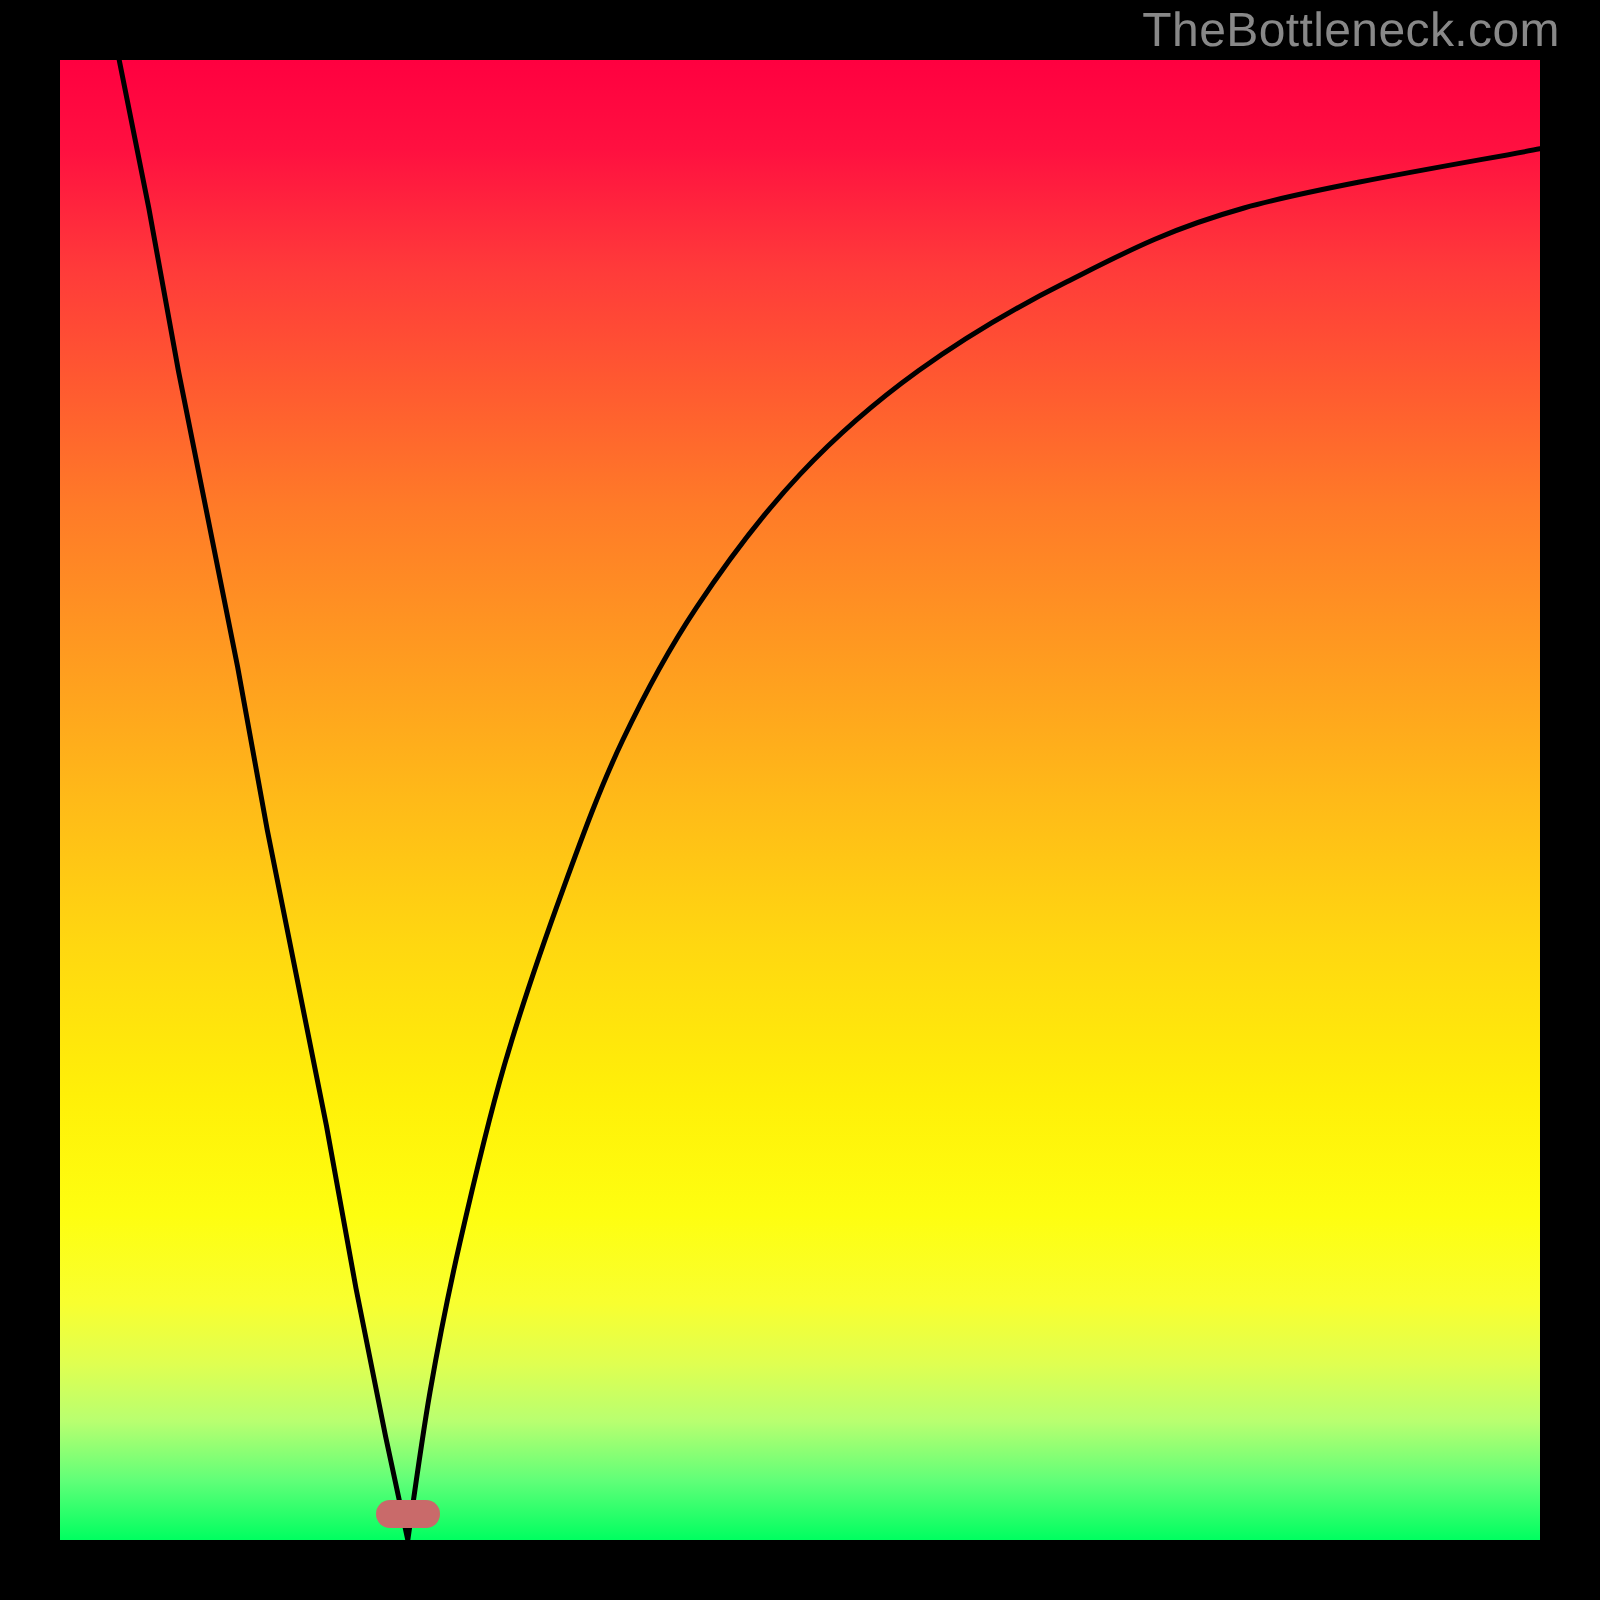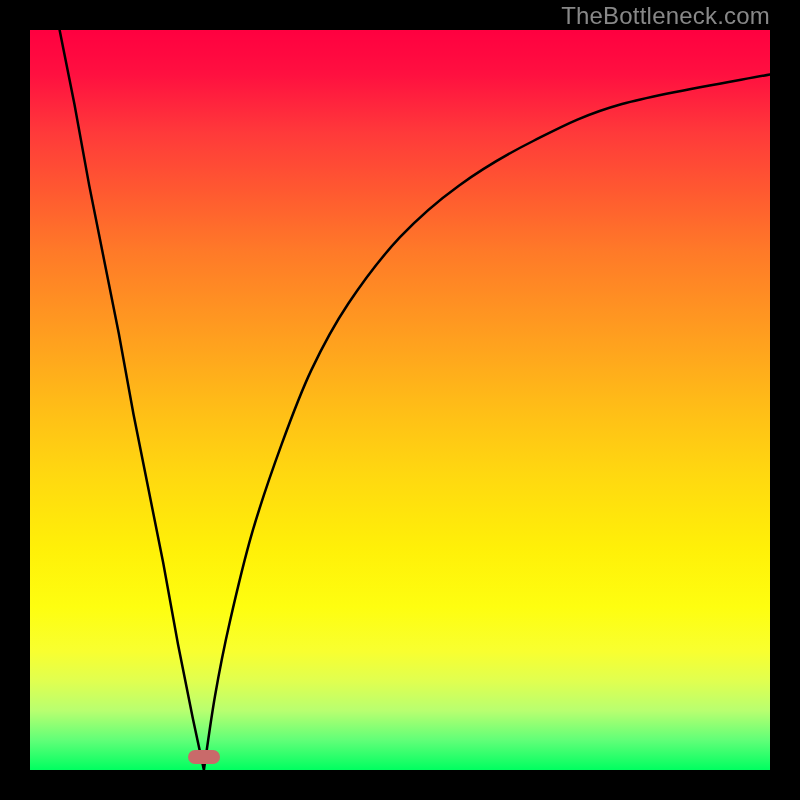--- a/index.html
+++ b/index.html
@@ -32,21 +32,21 @@
       #f8ff30 84%,
       #e0ff50 88%,
       #b8ff70 92%,
       #60ff78 96%,
       #00ff60 100%
     );
   }
   .watermark {
     position: absolute;
     top: 2px;
-    right: 30px;
+    right: 20px;
     color: #888;
     font-size: 24px;
     font-weight: 500;
     letter-spacing: 0.2px;
   }
   svg.curve {
     position: absolute;
     left: 0;
     top: 0;
     width: 740px;

